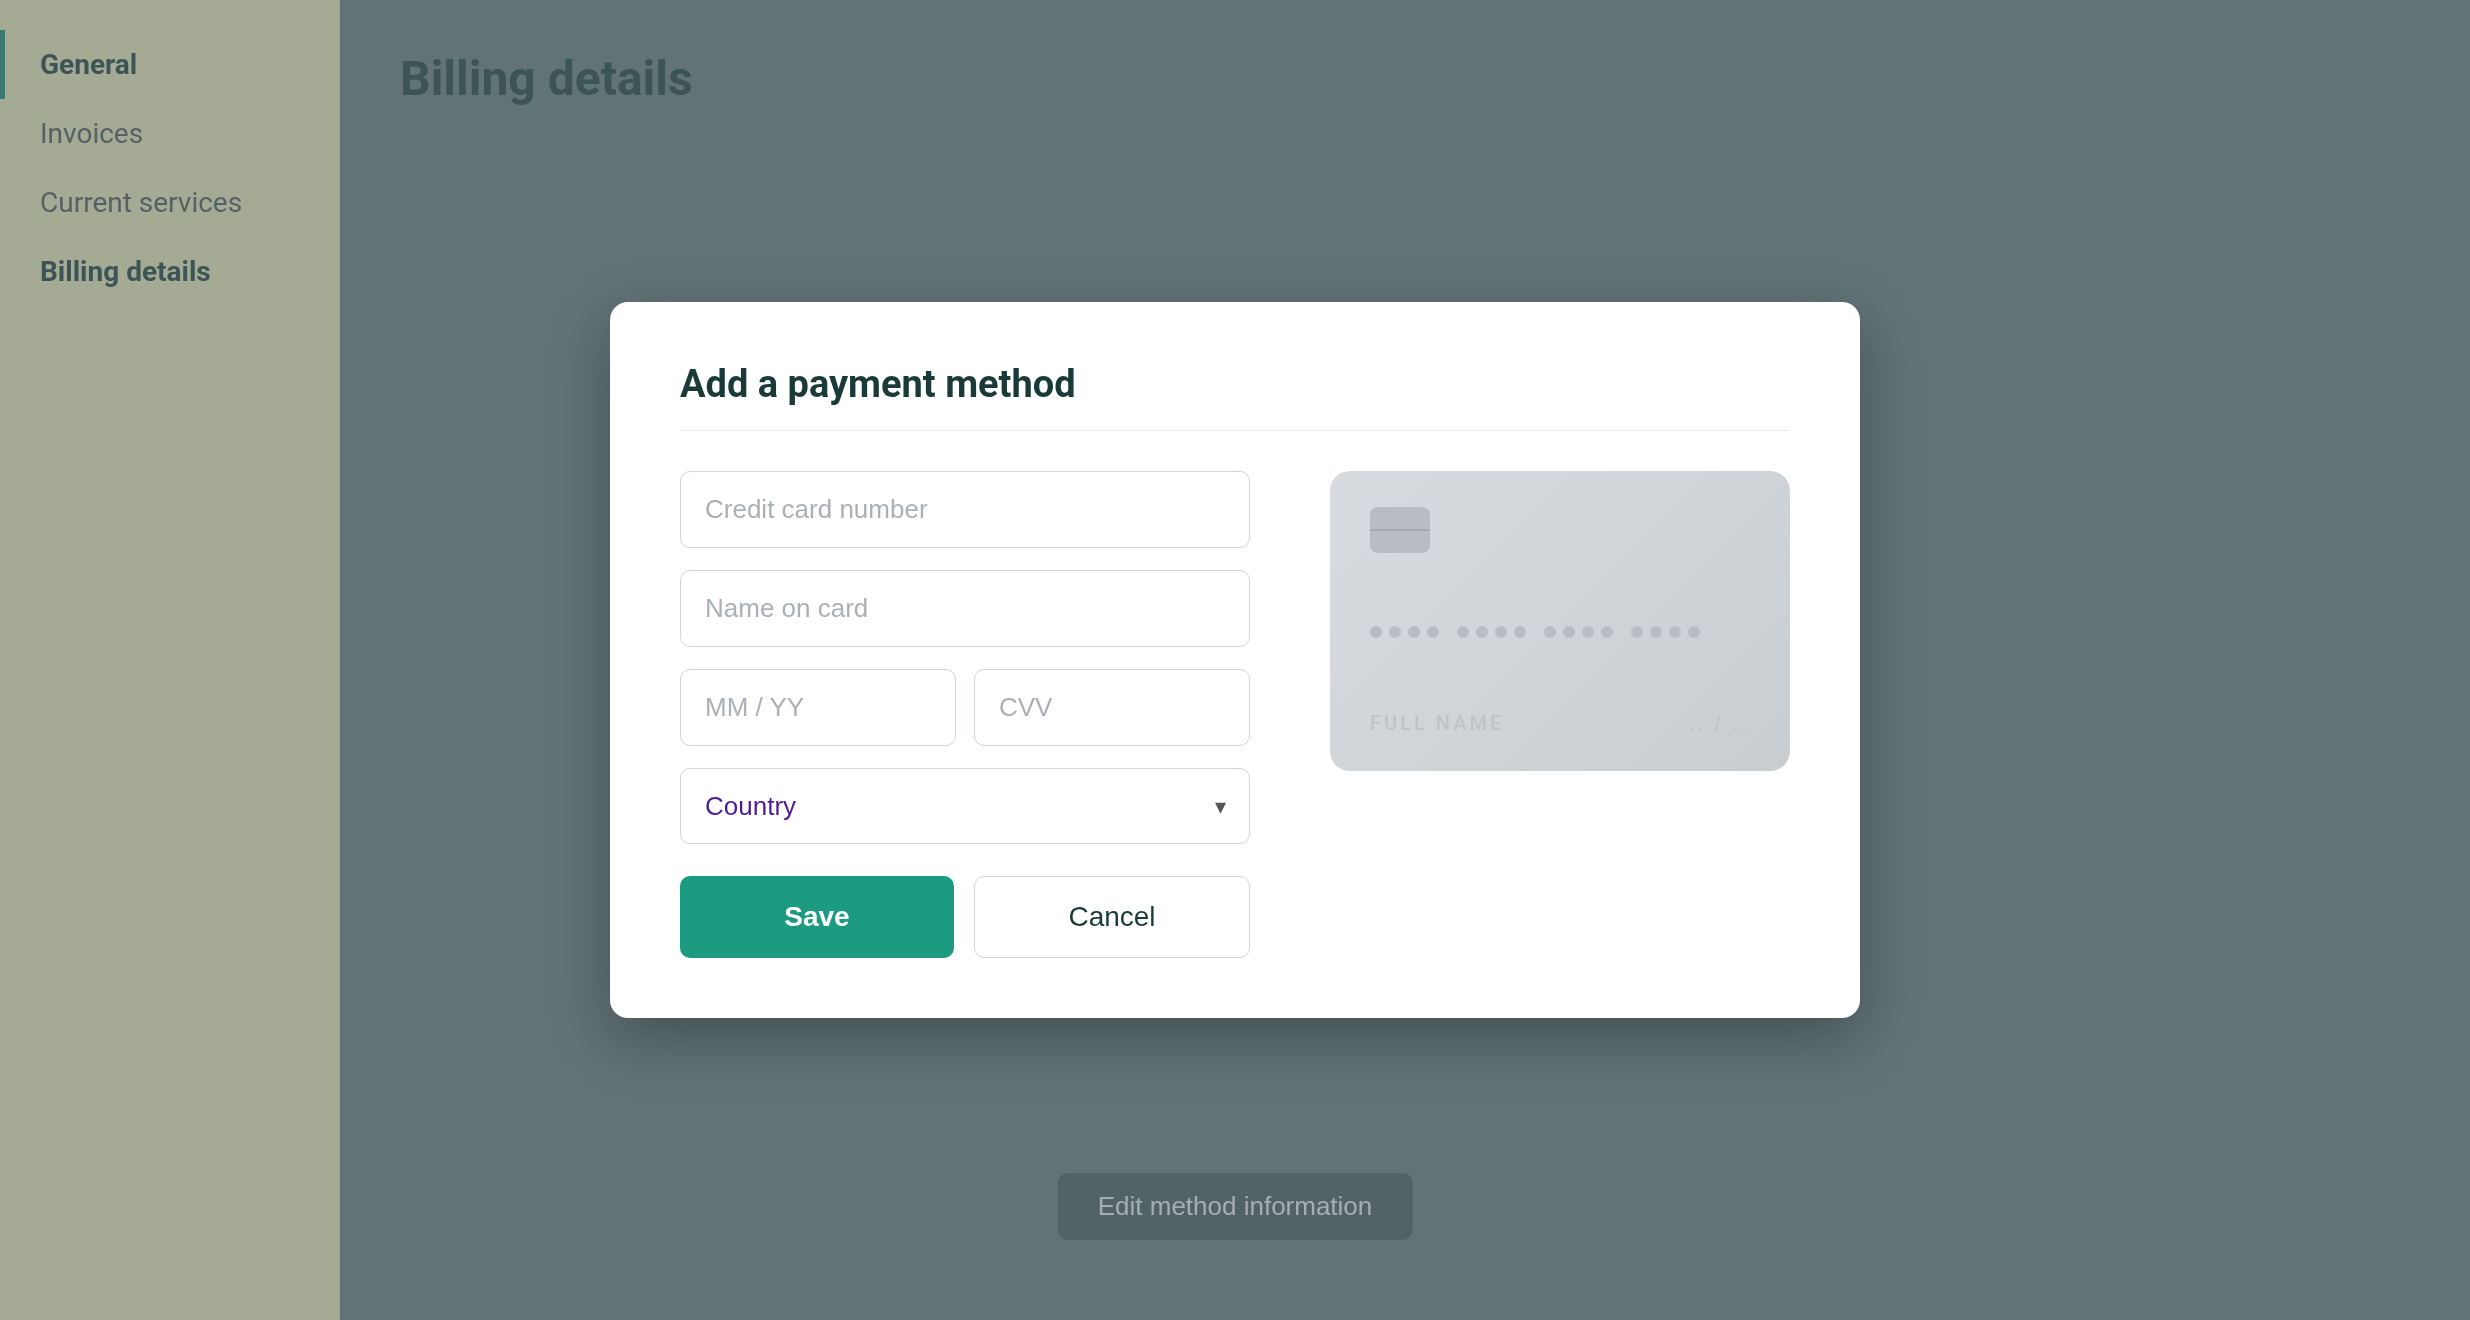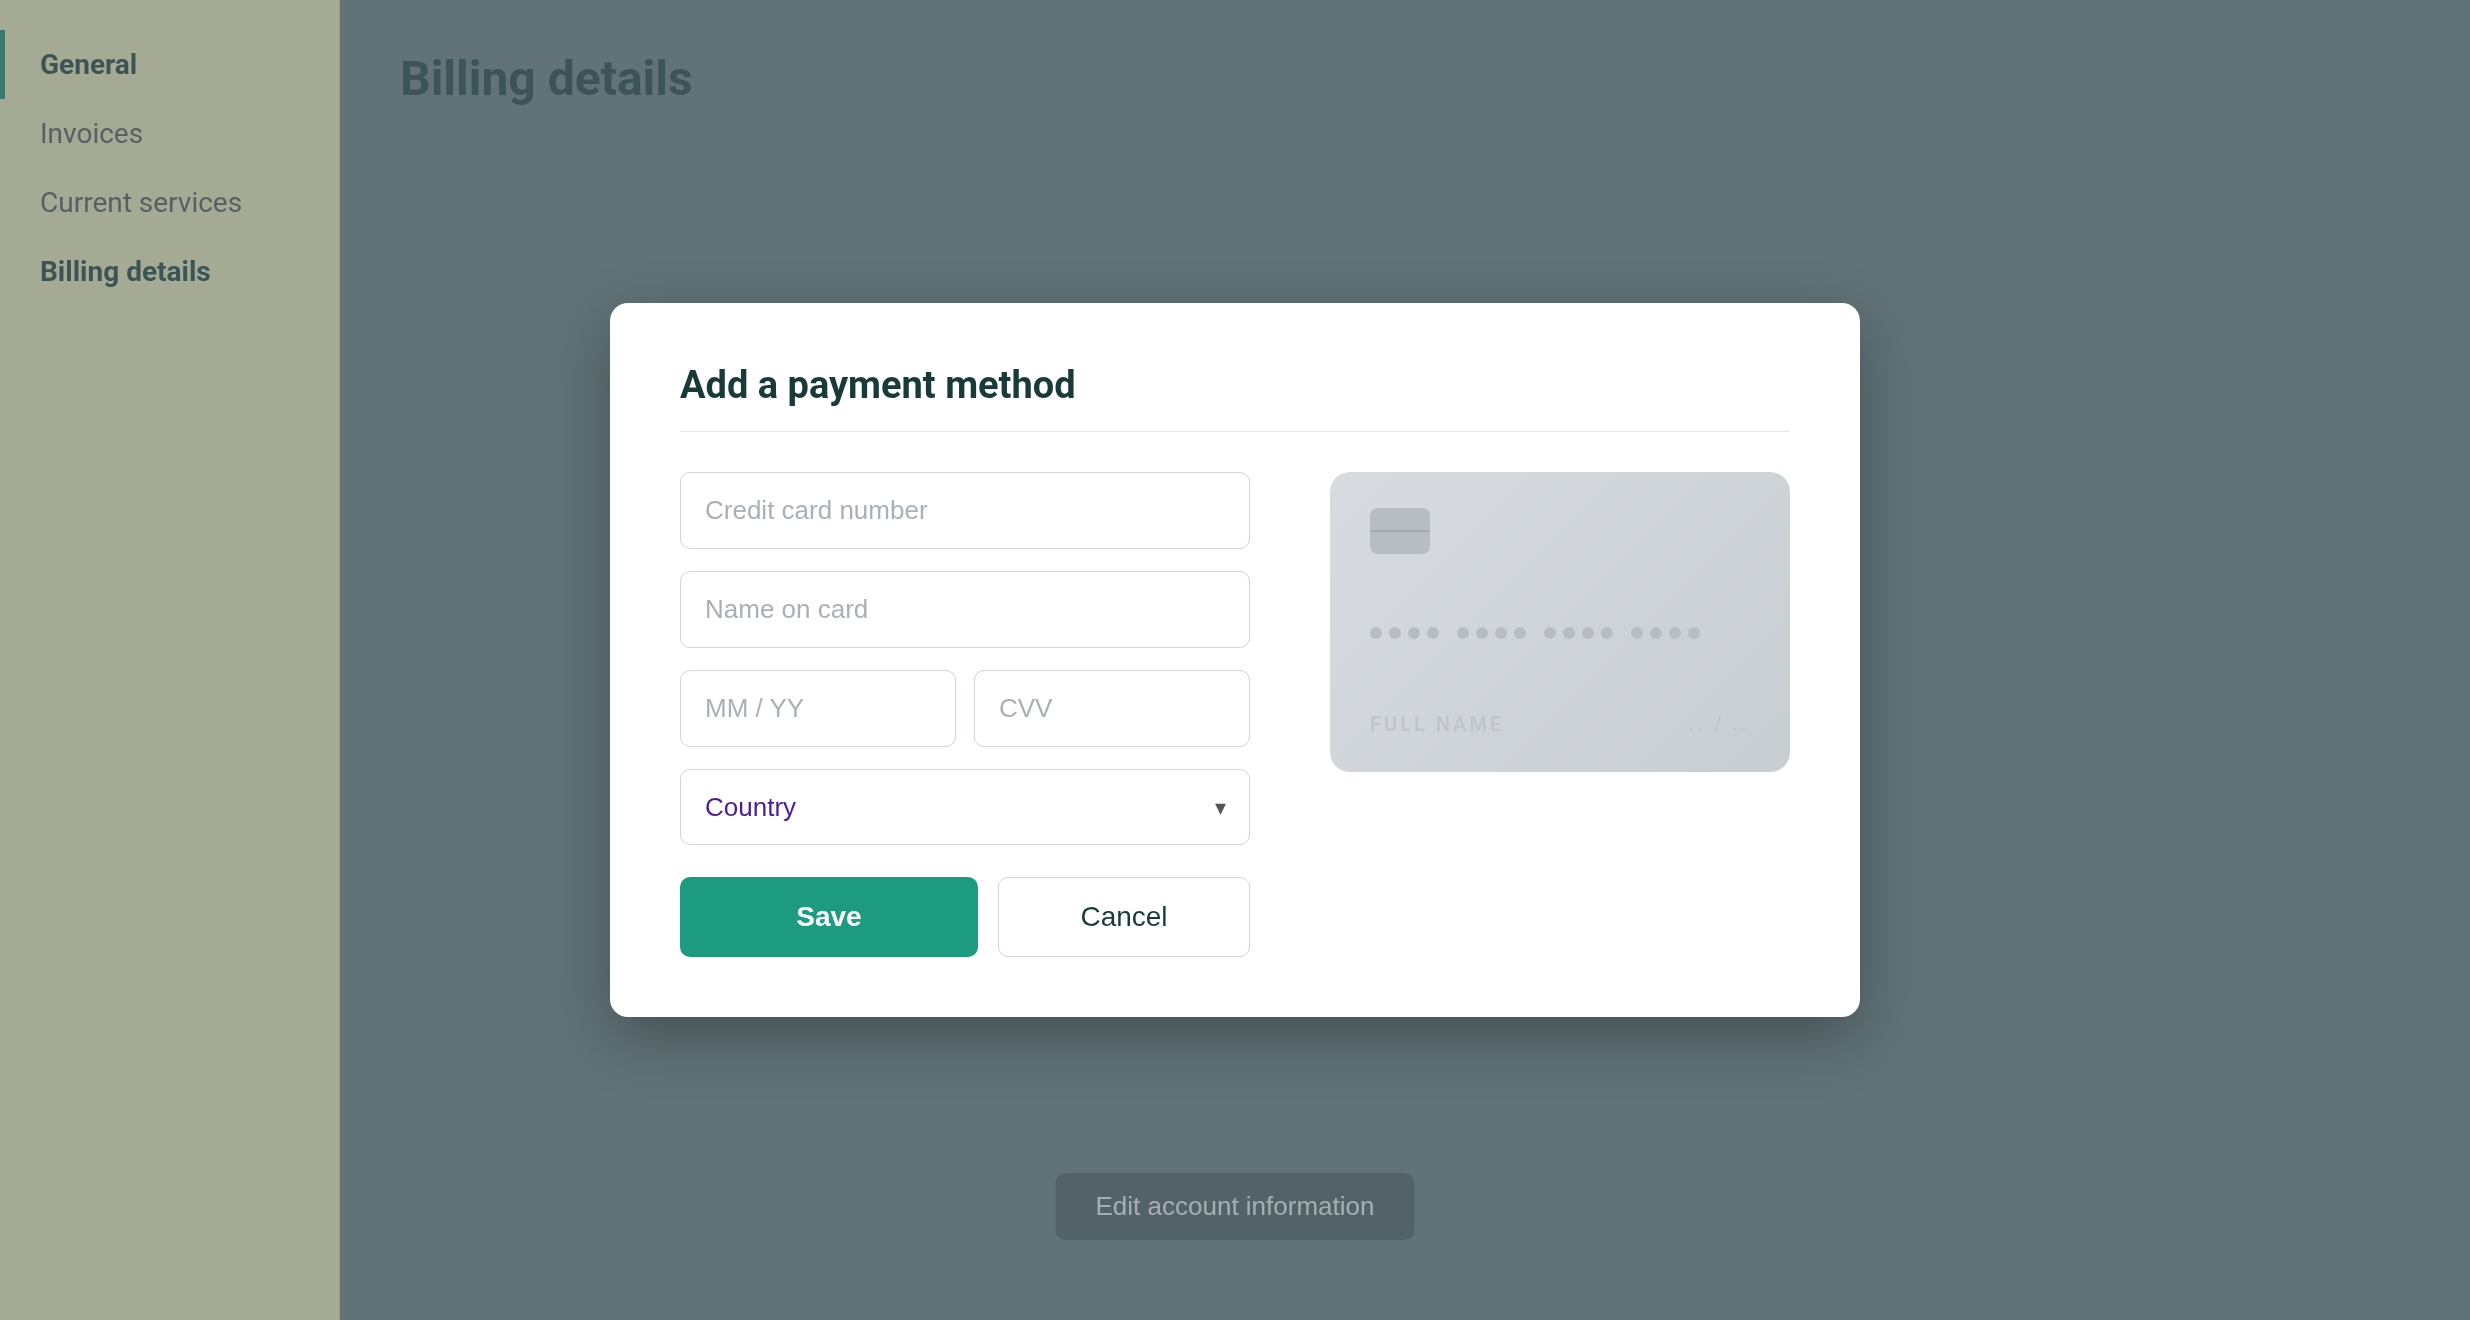--- a/index.html
+++ b/index.html
@@ -179,20 +179,21 @@
       border: none;
       border-radius: 10px;
       font-size: 28px;
       font-weight: 600;
       cursor: pointer;
       max-width: 320px;
     }
 
     .btn-cancel {
       flex: 1;
+      padding: 24px;
       background: #fff;
       color: #1a3a3a;
       border: 1.5px solid #d0d5d8;
       border-radius: 10px;
       font-size: 28px;
       font-weight: 500;
       cursor: pointer;
       max-width: 320px;
     }
 
@@ -307,21 +308,21 @@
       <span>Billing details</span>
     </div>
   </div>
 
   <div class="main-content">
     <div class="page-title">Billing details</div>
     <div class="page-subtitle">Payment and billing information for this team account</div>
   </div>
 </div>
 
-<button class="edit-billing-btn">Edit account information</button>
+<button class="edit-billing-btn">Edit method information</button>
 
 <div class="overlay">
   <div class="modal">
     <div class="modal-title">Add a payment method</div>
 
     <div class="modal-body">
 
       <div class="form-section">
         <input class="form-input" type="text" placeholder="Credit card number" style="">
         <input class="form-input" type="text" placeholder="Name on card" style="">

